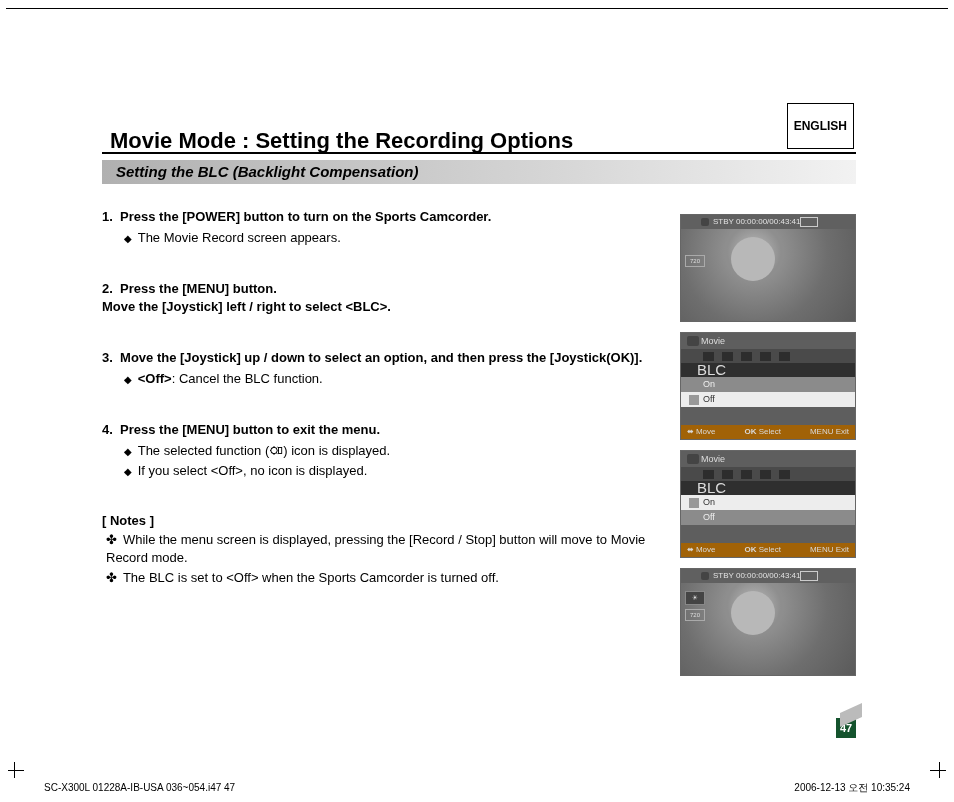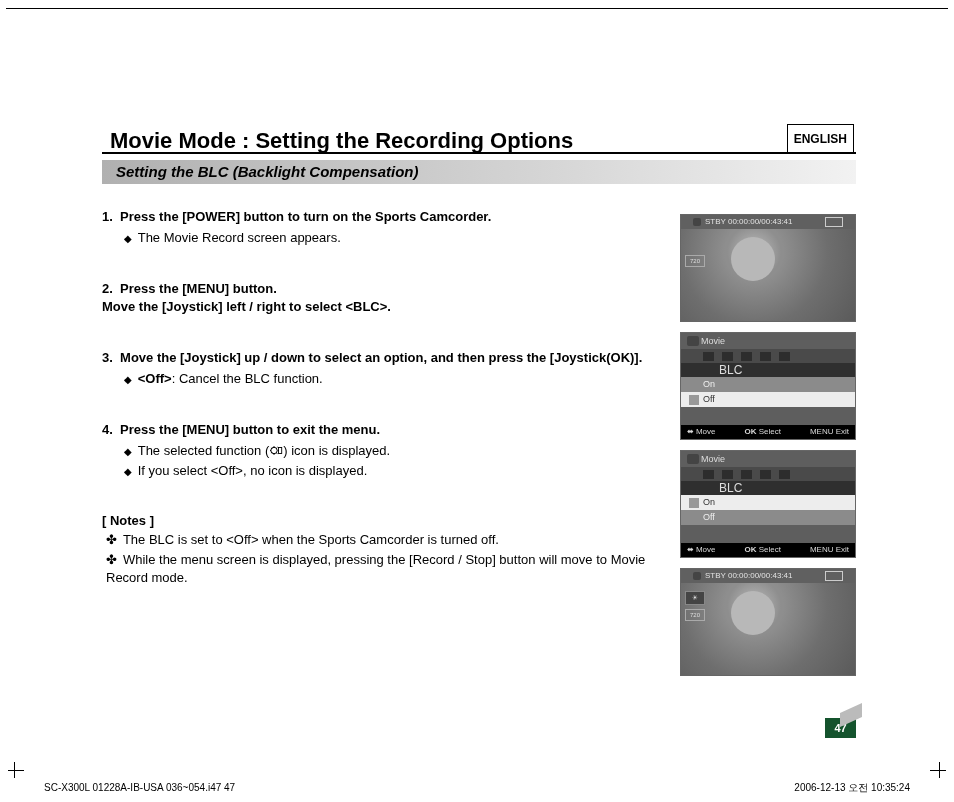--- a/index.html
+++ b/index.html
@@ -1,51 +1,51 @@
 <!DOCTYPE html>
 <html><head>
 <meta charset="utf-8">
 <style>
 html,body{margin:0;padding:0;background:#fff;font-family:Arial,Helvetica,sans-serif;color:#000;font-size:13px;line-height:1.35}
 .page{width:954px;height:802px;position:relative;box-sizing:border-box}
 .hr-top{position:absolute;left:6px;right:6px;top:8px;border-top:1px solid #000}
-.lang{position:absolute;right:100px;top:124px;border:1px solid #000;padding:6px 6px;font-size:12px;font-weight:bold}
+.lang{position:absolute;right:100px;top:103px;border:1px solid #000;padding:14px 6px;font-size:12px;font-weight:bold}
 .title{position:absolute;left:110px;top:126px;font-size:22px;font-weight:bold}
 .title-line{position:absolute;left:102px;right:98px;top:152px;border-top:2px solid #000}
 .subbar{position:absolute;left:102px;right:98px;top:160px;height:24px;background:linear-gradient(to right,#b0b0b0 0%,#d6d6d6 60%,#f2f2f2 100%);display:flex;align-items:center}
 .subbar span{font-size:15px;font-style:italic;font-weight:bold;padding-left:14px}
 .body{position:absolute;left:102px;top:190px;width:572px}
 .body p{margin:0 0 6px 0}
 .step{margin-top:18px}
 .step .head{font-weight:bold}
 .sub{margin:3px 0 2px 22px}
 .sub .dia{font-size:10px;margin-right:6px}
 .notes{margin-top:32px}
 .notes .nh{font-weight:bold}
 .notes .nline{margin:2px 0 2px 4px}
 .notes .plus{margin-right:6px}
 .figs{position:absolute;right:98px;top:214px;width:176px}
 .fig{position:relative;width:176px;height:108px;border:1px solid #666;margin-bottom:10px;background:#777;overflow:hidden;box-sizing:border-box}
 .photo{position:absolute;inset:0;background:radial-gradient(circle at 42% 35%,#bdbdbd 0%,#8e8e8e 22%,#8e8e8e 24%,#6e6e6e 60%,#5a5a5a 100%)}
 .photo::after{content:"";position:absolute;left:50px;top:22px;width:44px;height:44px;border-radius:50%;background:#b8b8b8}
-.over-top{height:14px;background:#606060;color:#e2e2e2;font-size:8px;display:flex;align-items:center;justify-content:space-between;padding:0 12px}
+.over-top{height:14px;background:#606060;color:#e2e2e2;font-size:8px;display:flex;align-items:center;padding:0 20px}
 .over-top .left{display:flex;gap:4px;align-items:center}
 .over-top .rec{width:8px;height:8px;background:#444;border-radius:2px}
 .over-top .bat{width:16px;height:8px;border:1px solid #ccc}
 .band{position:absolute;inset:0;background:#5e5e5e;display:flex;flex-direction:column}
 .band .row1{height:16px;display:flex;align-items:center;padding:0 6px;gap:2px;color:#ddd;font-size:9px}
 .band .row1 .mv{width:12px;height:10px;background:#444;border-radius:2px}
-.band .blcdark{height:14px;background:#2f2f2f;color:#ddd;font-size:12px;display:flex;align-items:center;padding-left:38px}
+.band .blcdark{height:14px;background:#2f2f2f;color:#ddd;font-size:15px;display:flex;align-items:center;padding-left:16px}
 .band .icons{height:14px;background:#4a4a4a;display:flex;align-items:center;gap:8px;padding-left:22px}
 .band .icons i{width:11px;height:9px;background:#2d2d2d;display:block}
 .optA{height:15px;background:#ededed;color:#333;font-size:9px;display:flex;align-items:center;padding-left:8px;gap:4px}
 .optA .chk{width:10px;height:10px;background:#999}
 .optB{height:15px;background:#8b8b8b;color:#eee;font-size:9px;display:flex;align-items:center;padding-left:22px}
-.band .bot{margin-top:auto;height:14px;background:#000000;color:#d8d8d8;font-size:8px;display:flex;align-items:center;justify-content:space-between;padding:0 6px}
-.pagenum{position:absolute;right:98px;top:718px;width:31px;height:20px;background:#14532d;color:#fff;font-size:11px;font-weight:bold;display:flex;align-items:center;justify-content:center}
+.band .bot{margin-top:auto;height:14px;background:#a16207;color:#d8d8d8;font-size:8px;display:flex;align-items:center;justify-content:space-between;padding:0 6px}
+.pagenum{position:absolute;right:98px;top:718px;width:20px;height:20px;background:#14532d;color:#fff;font-size:11px;font-weight:bold;display:flex;align-items:center;justify-content:center}
 .pagenum::before{content:"";position:absolute;right:-6px;top:-10px;width:22px;height:14px;background:#bbb;transform:skewY(-24deg)}
 .footer{position:absolute;left:24px;right:24px;bottom:8px;font-size:10px;color:#000;display:flex;justify-content:space-between;padding:0 20px}
 .cropL{position:absolute;left:8px;top:762px;width:16px;height:16px}
 .cropL::before{content:"";position:absolute;left:6px;top:0;width:1px;height:16px;background:#000}
 .cropL::after{content:"";position:absolute;left:0;top:8px;width:16px;height:1px;background:#000}
 .cropR{position:absolute;right:8px;top:762px;width:16px;height:16px}
 .cropR::before{content:"";position:absolute;right:6px;top:0;width:1px;height:16px;background:#000}
 .cropR::after{content:"";position:absolute;right:0;top:8px;width:16px;height:1px;background:#000}
 .icoinline{display:inline-block;width:14px;height:11px;vertical-align:-1px}
 .icoinline svg{width:14px;height:11px}
@@ -86,22 +86,22 @@
       <div class="sub"><span class="dia">◆</span><span>The selected function (<span class="icoinline"><svg viewBox="0 0 14 11">
                 <circle cx="5" cy="5.5" r="3.2" fill="none" stroke="#000" stroke-width="1"></circle>
                 <path d="M5 1v1.2M5 8.8V10M1 5.5h1.2M8.8 5.5H10M2.4 2.9l.9.9M7.7 8.2l.9.9M2.4 8.1l.9-.9M7.7 2.9l.9-.9" stroke="#000" stroke-width="0.9"></path>
                 <rect x="9.5" y="2.5" width="3.2" height="6" fill="none" stroke="#000" stroke-width="0.9"></rect>
               </svg></span>) icon is displayed.</span></div>
       <div class="sub"><span class="dia">◆</span><span>If you select &lt;Off&gt;, no icon is displayed.</span></div>
     </div>
 
     <div class="notes">
       <div class="nh">[ Notes ]</div>
+      <div class="nline"><span class="plus">✤</span><span>While the menu screen is displayed, pressing the [Record / Stop] button will move to Movie Record mode.</span></div>
       <div class="nline"><span class="plus">✤</span><span>The BLC is set to &lt;Off&gt; when the Sports Camcorder is turned off.</span></div>
-      <div class="nline"><span class="plus">✤</span><span>While the menu screen is displayed, pressing the [Record / Stop] button will move to Movie Record mode.</span></div>
     </div>
   </div>
 
   <div class="figs">
 
     <div class="fig">
 
       <div class="photo"></div>
       <div class="over-top" style="position:absolute;left:0;right:0;top:0">
         <div class="left">

